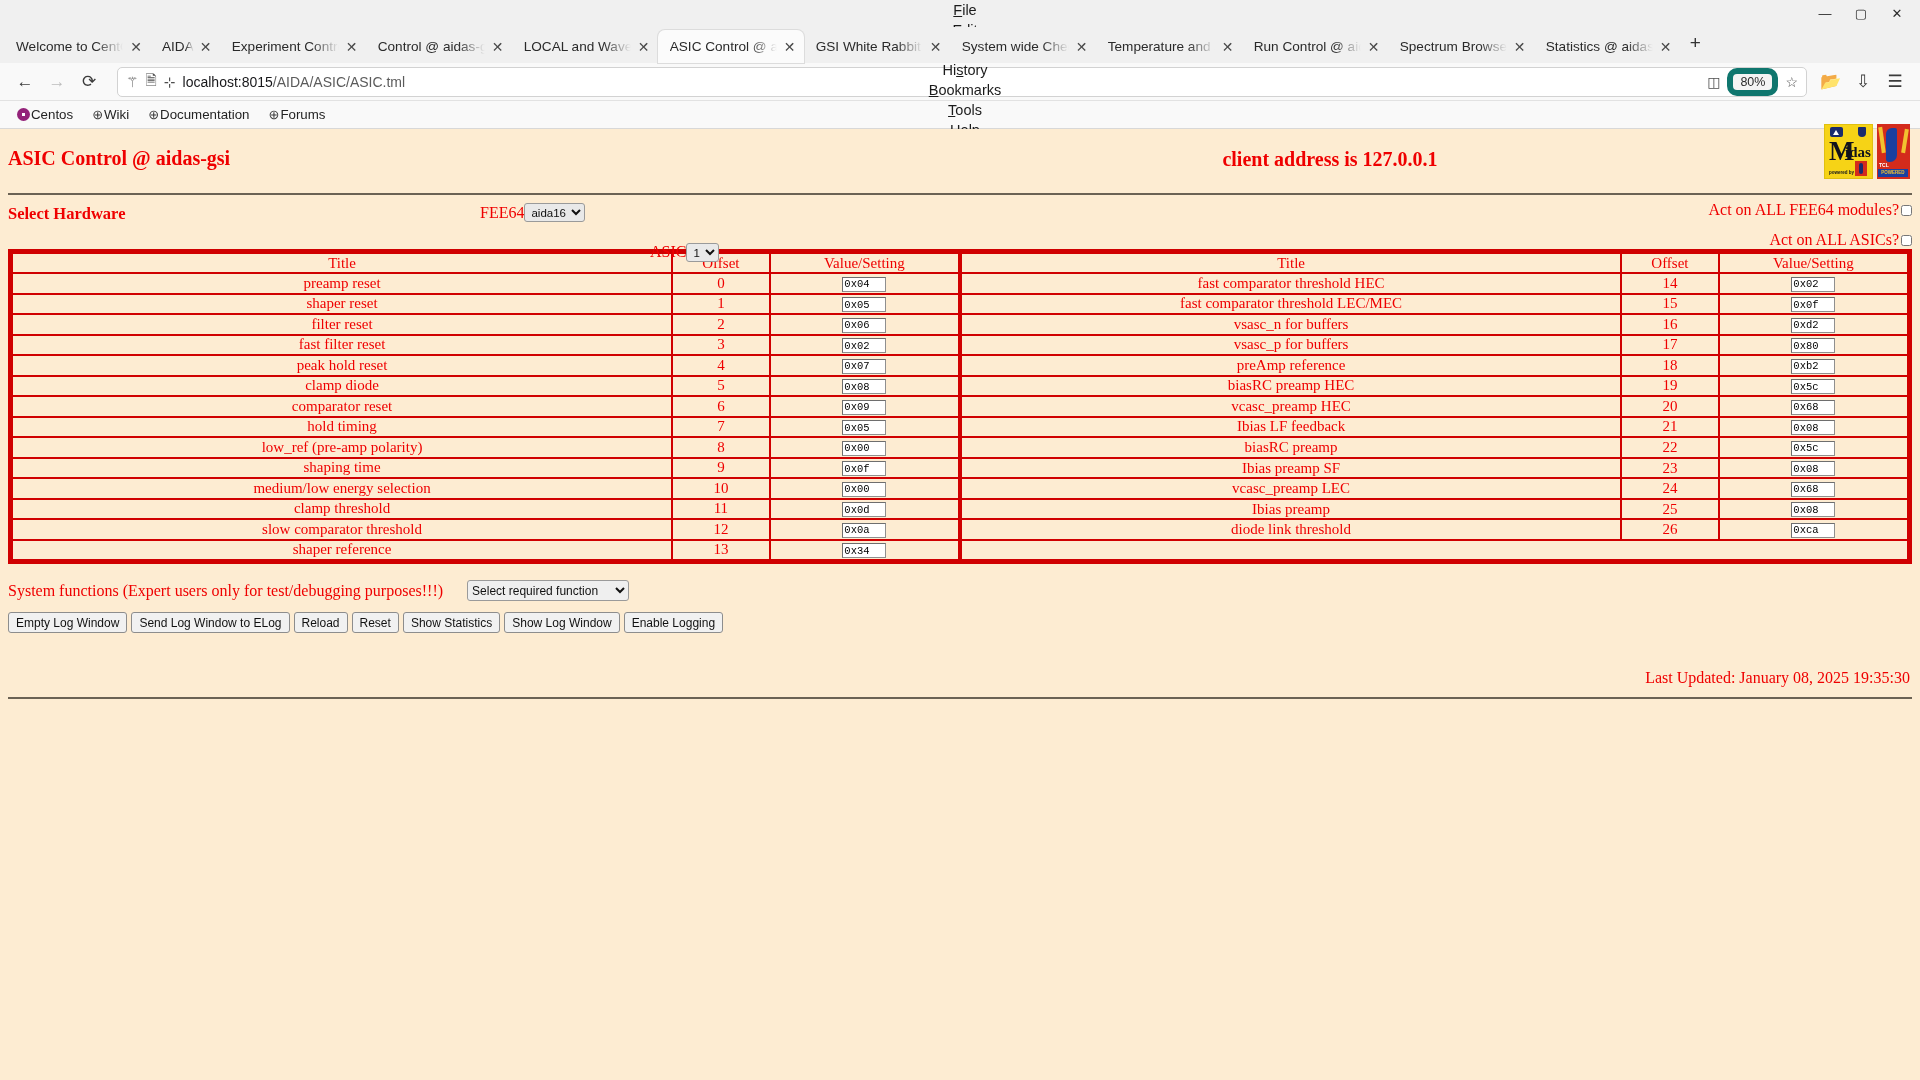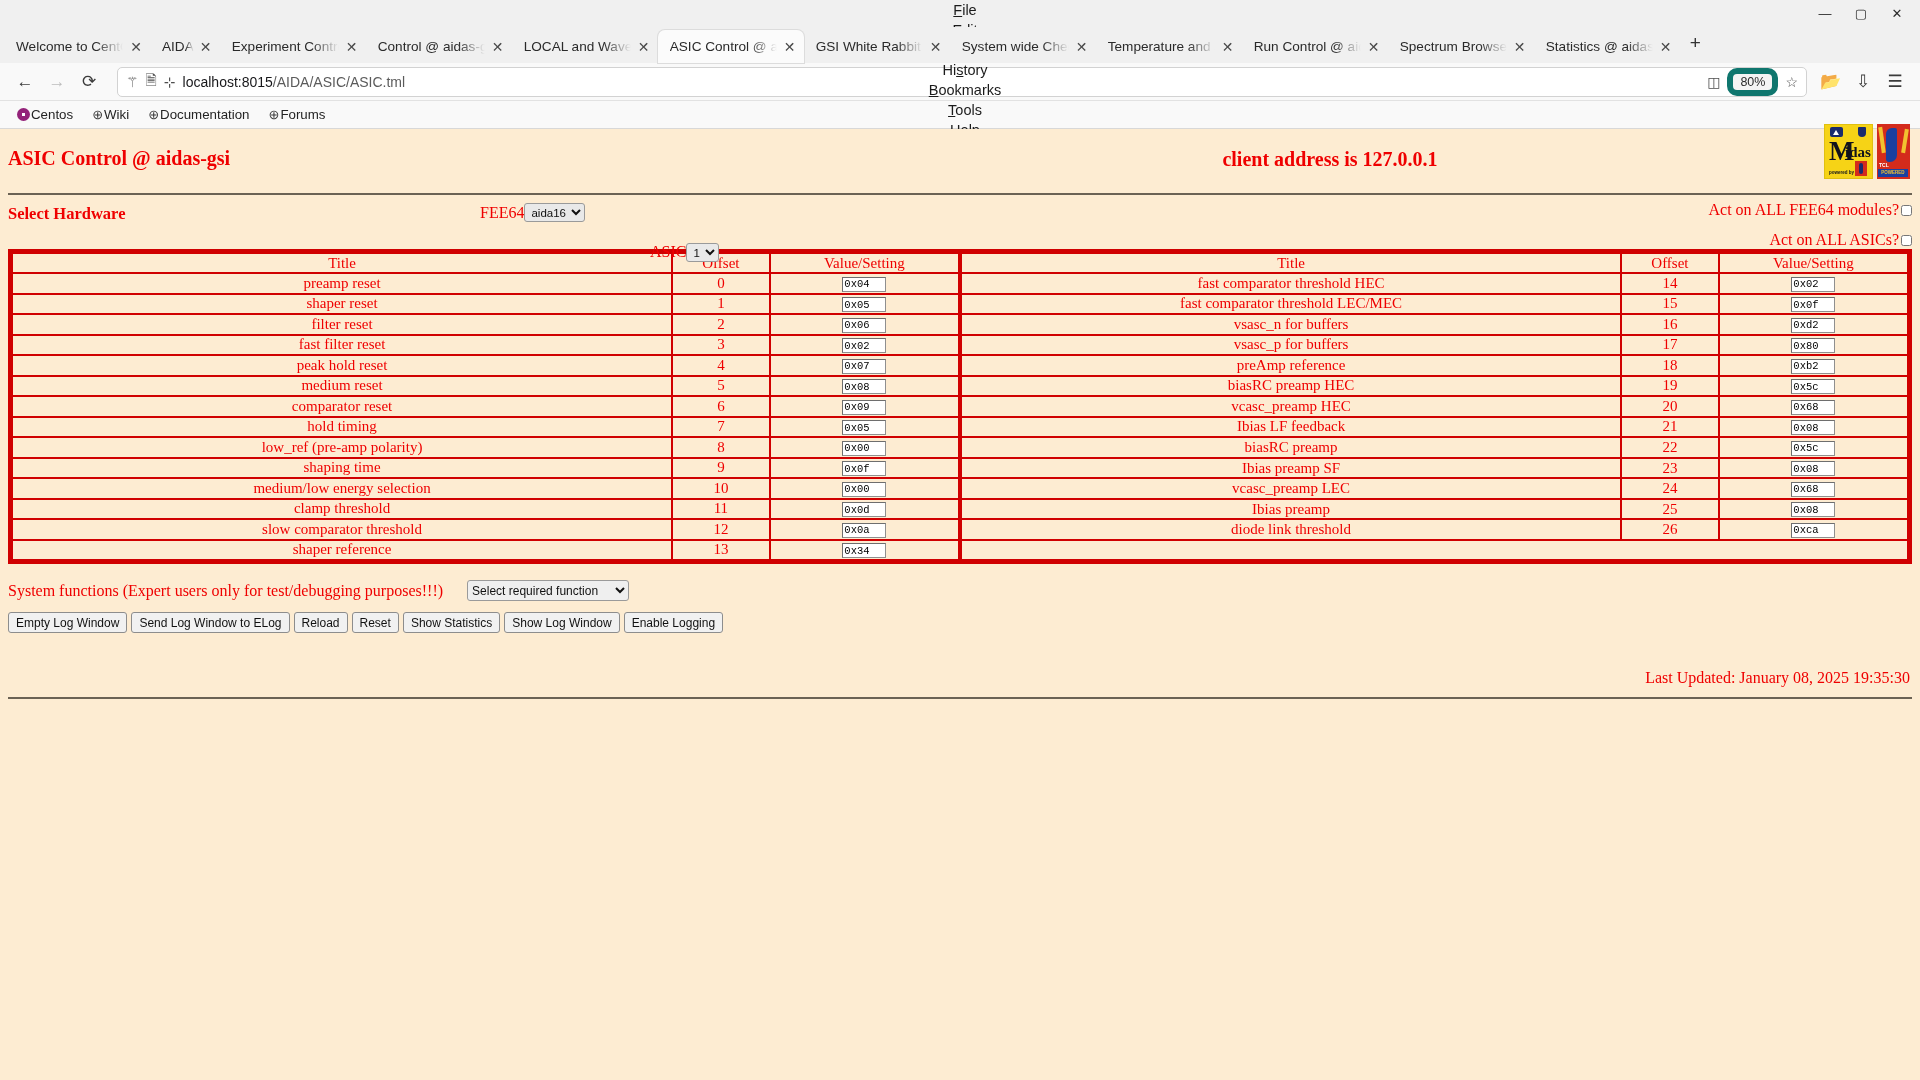--- a/index.html
+++ b/index.html
@@ -336,21 +336,21 @@
             <td>fast filter reset</td>
             <td>3</td>
             <td class="valcell"><input type="text" class="hexin" value="0x02" style=""></td>
           </tr>
           <tr>
             <td>peak hold reset</td>
             <td>4</td>
             <td class="valcell"><input type="text" class="hexin" value="0x07" style=""></td>
           </tr>
           <tr>
-            <td>medium reset</td>
+            <td>clamp diode</td>
             <td>5</td>
             <td class="valcell"><input type="text" class="hexin" value="0x08" style=""></td>
           </tr>
           <tr>
             <td>comparator reset</td>
             <td>6</td>
             <td class="valcell"><input type="text" class="hexin" value="0x09" style=""></td>
           </tr>
           <tr>
             <td>hold timing</td>

